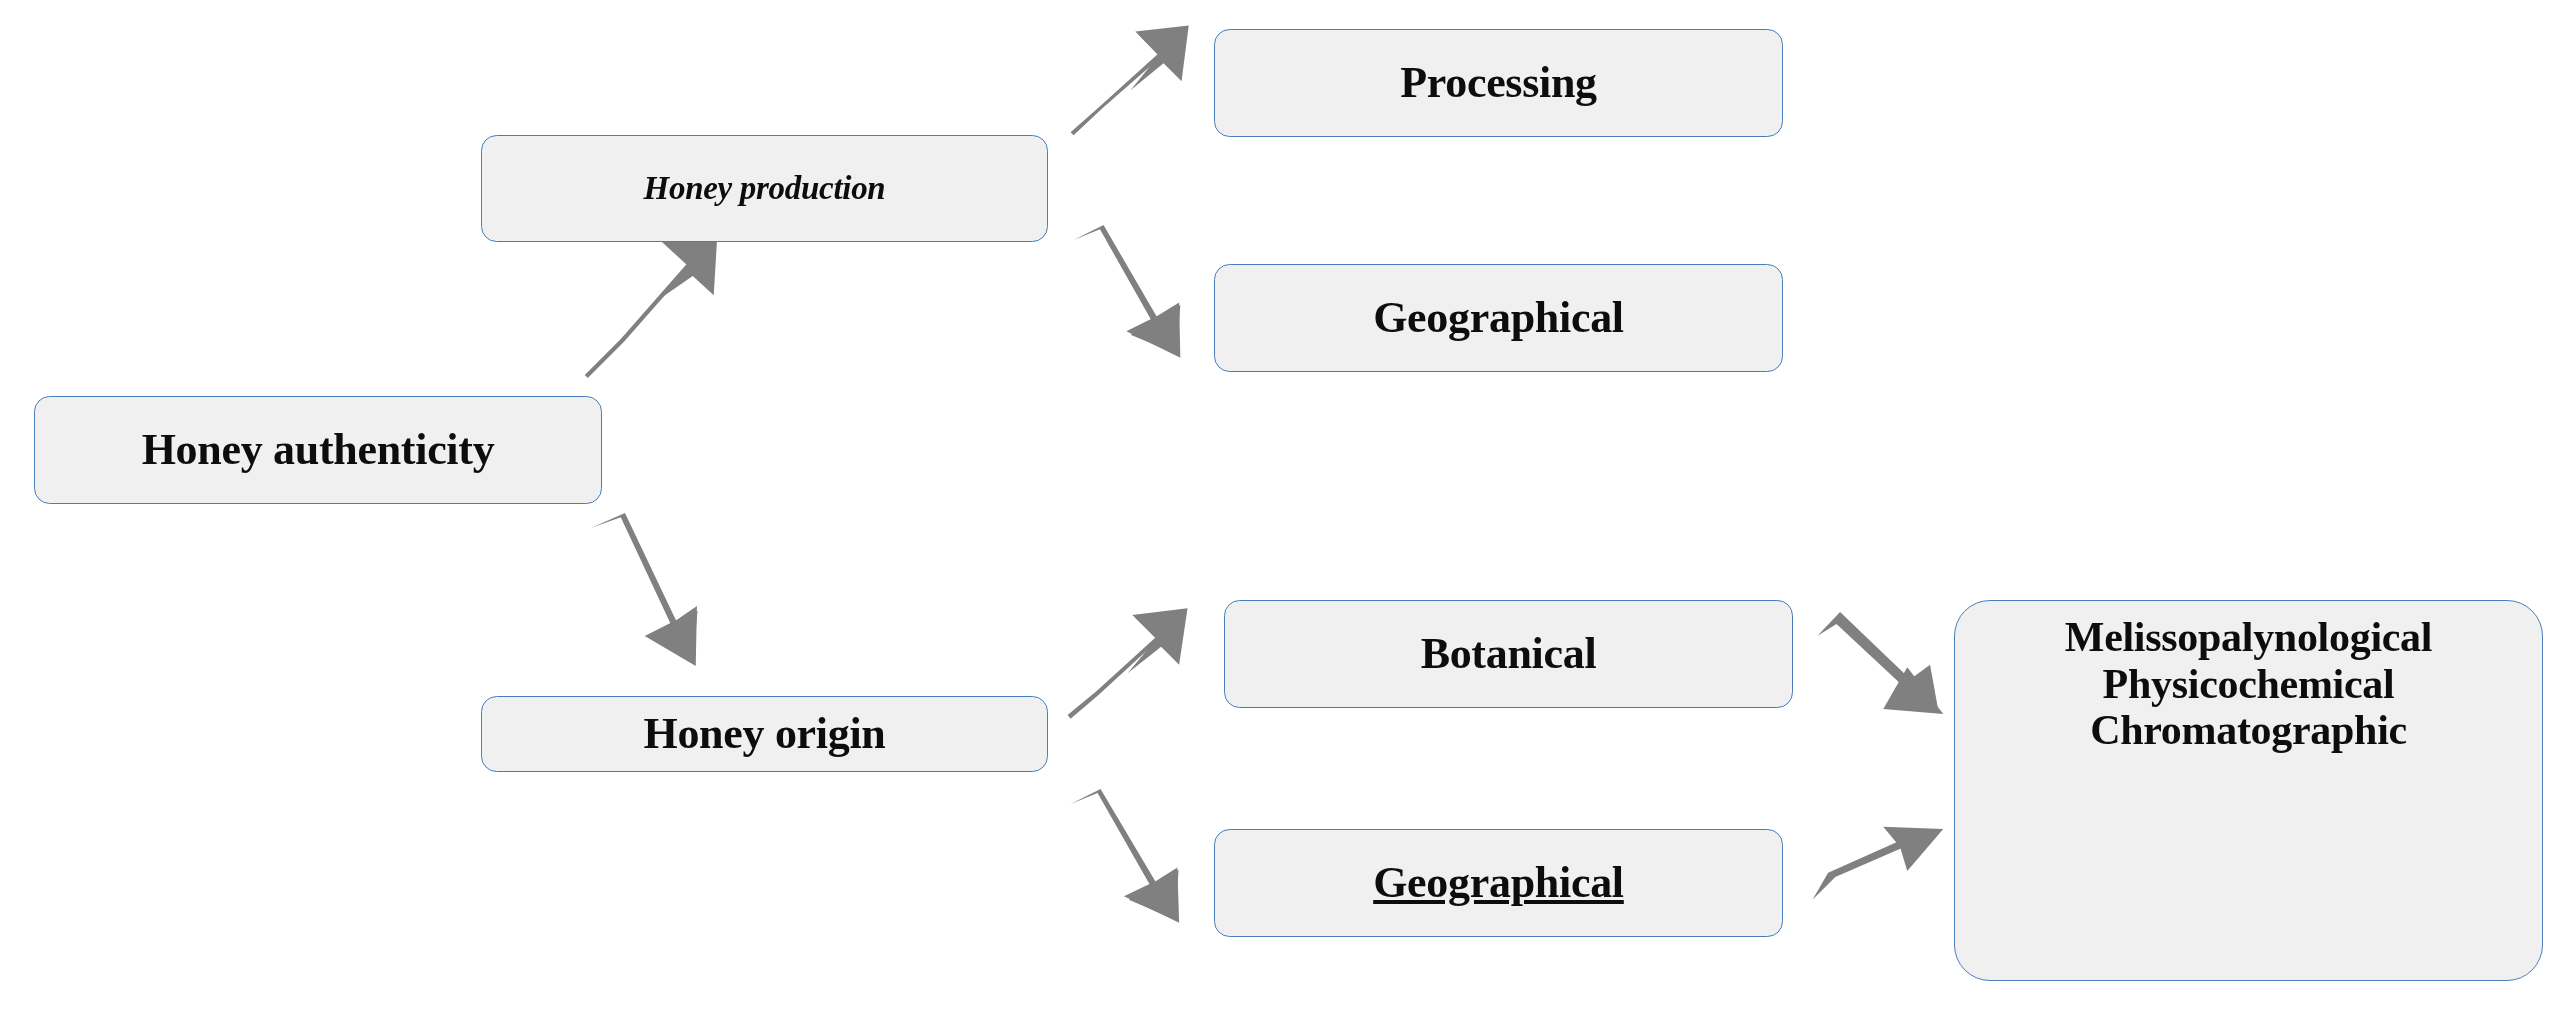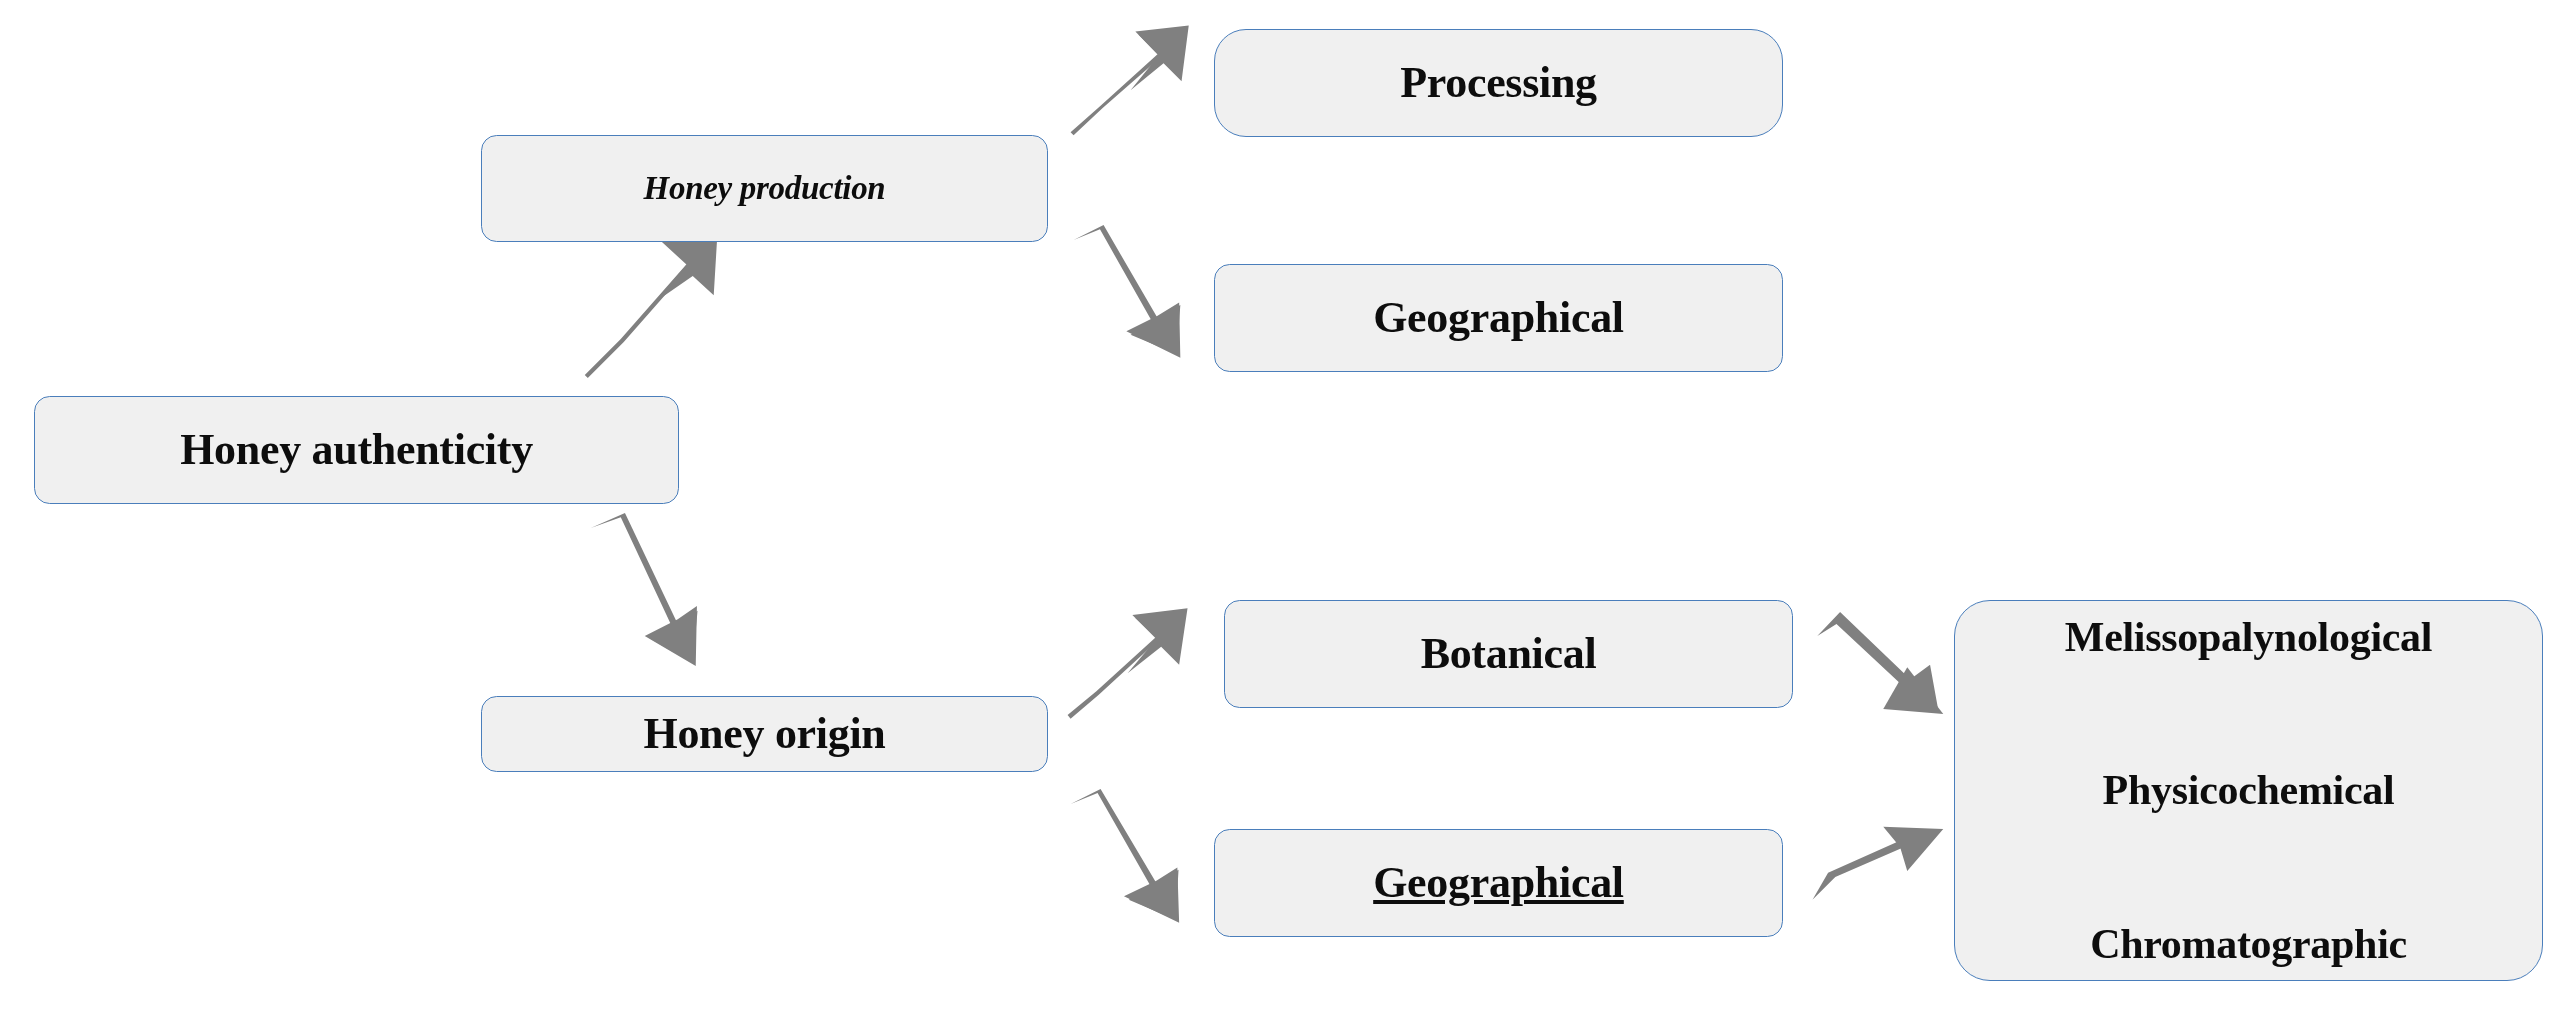--- a/index.html
+++ b/index.html
@@ -41,33 +41,33 @@
     font-family: "Liberation Serif", "DejaVu Serif", serif;
     line-height: 1.05;
     letter-spacing: -0.3px;
   }
   .node-label {
     display: block;
     width: 100%;
     white-space: nowrap;
   }
   
-  #node-root        { left: 34px;   top: 396px;  width: 645px;  height: 108px; font-size: 44px; }
+  #node-root        { left: 34px;   top: 396px;  width: 568px;  height: 108px; font-size: 44px; }
   #node-production  { left: 481px;  top: 135px;  width: 567px;  height: 107px; font-size: 33px; font-style: italic; }
   #node-origin      { left: 481px;  top: 696px; width: 567px;  height: 76px; font-size: 44px; }
-  #node-processing  { left: 1214px; top: 29px;   width: 569px;  height: 108px; font-size: 44px; border-radius: 32px; }
+  #node-processing  { left: 1214px; top: 29px;   width: 569px;  height: 108px; font-size: 44px; }
   #node-adulteration{ left: 1214px; top: 264px;  width: 569px;  height: 108px; font-size: 44px; }
   #node-botanical   { left: 1214px; top: 600px; width: 569px;  height: 108px; font-size: 44px; margin-left: 10px; }
   #node-geographical{ left: 1214px; top: 829px; width: 569px;  height: 108px; font-size: 44px; text-decoration: underline; }
   #node-techniques  {
     left: 1954px; top: 600px; width: 589px; height: 381px;
     border-radius: 36px;
     font-size: 42px;
     flex-direction: column;
-    justify-content: space-between;
+    justify-content: flex-start;
     padding: 13px 6px;
   }
   #node-techniques .node-label {
     padding: 1.2px 0;
   }
 </style>
 </head>
 <body>
 
 <div id="diagram-root">

